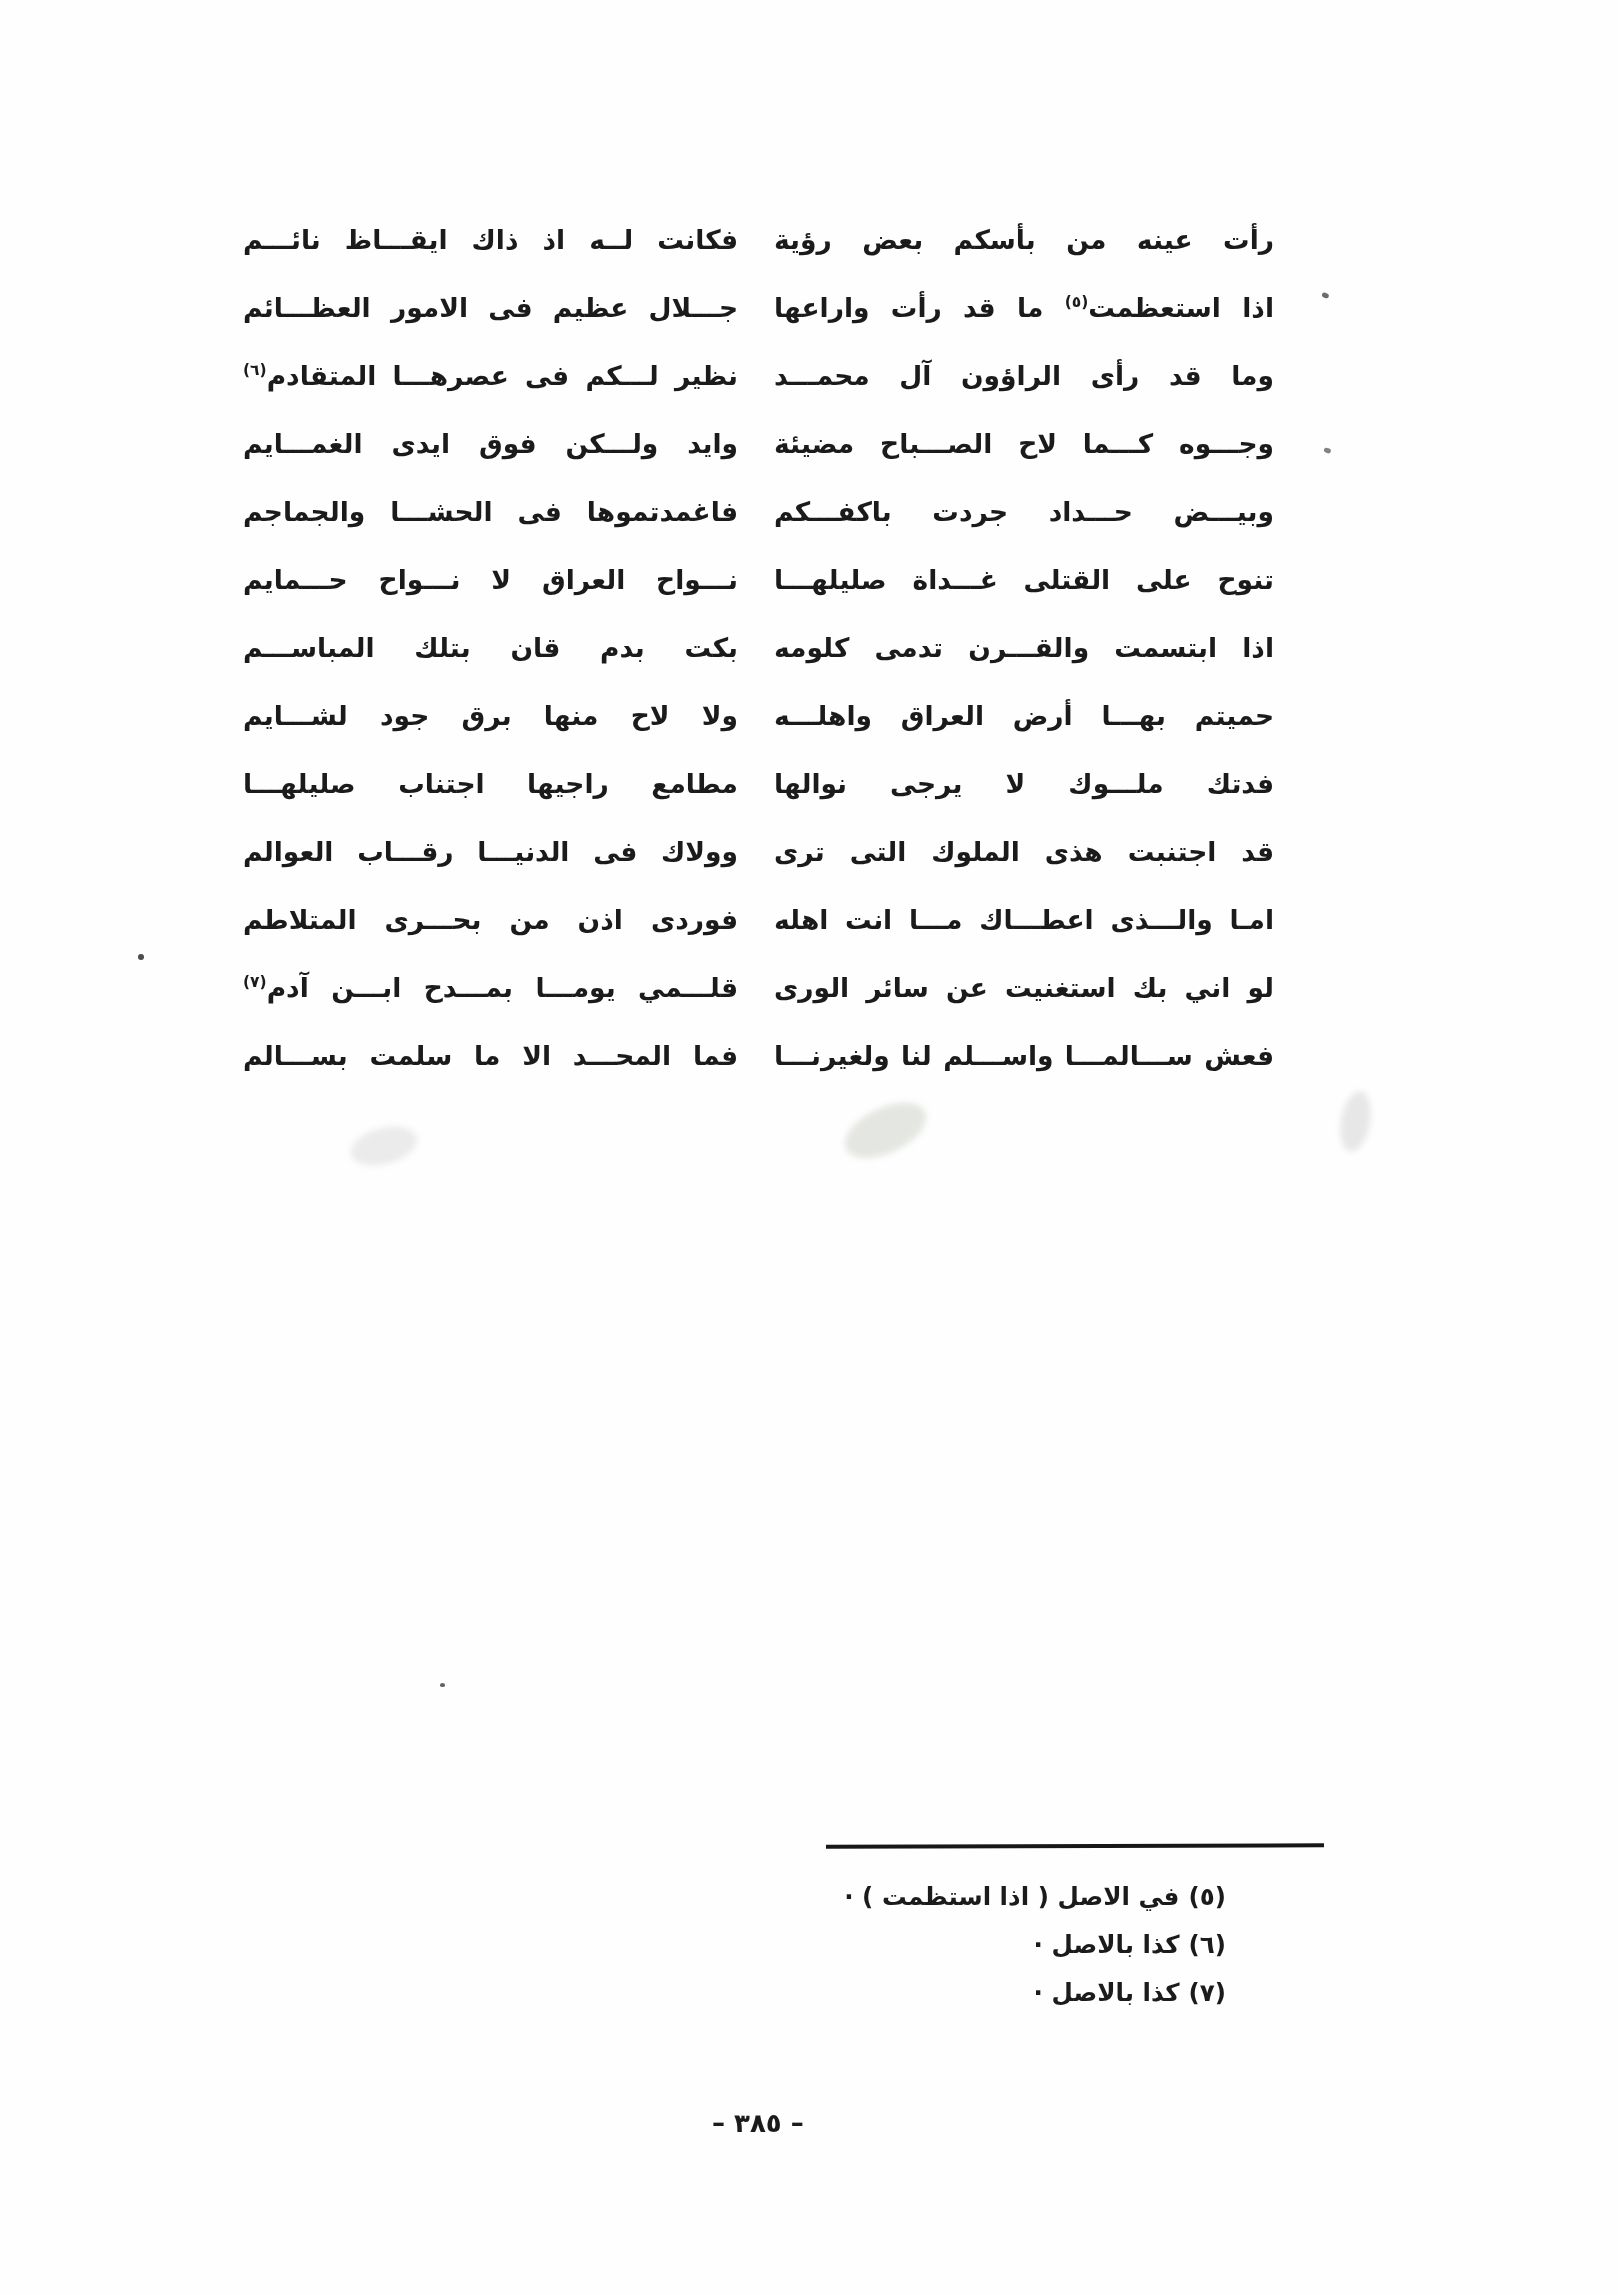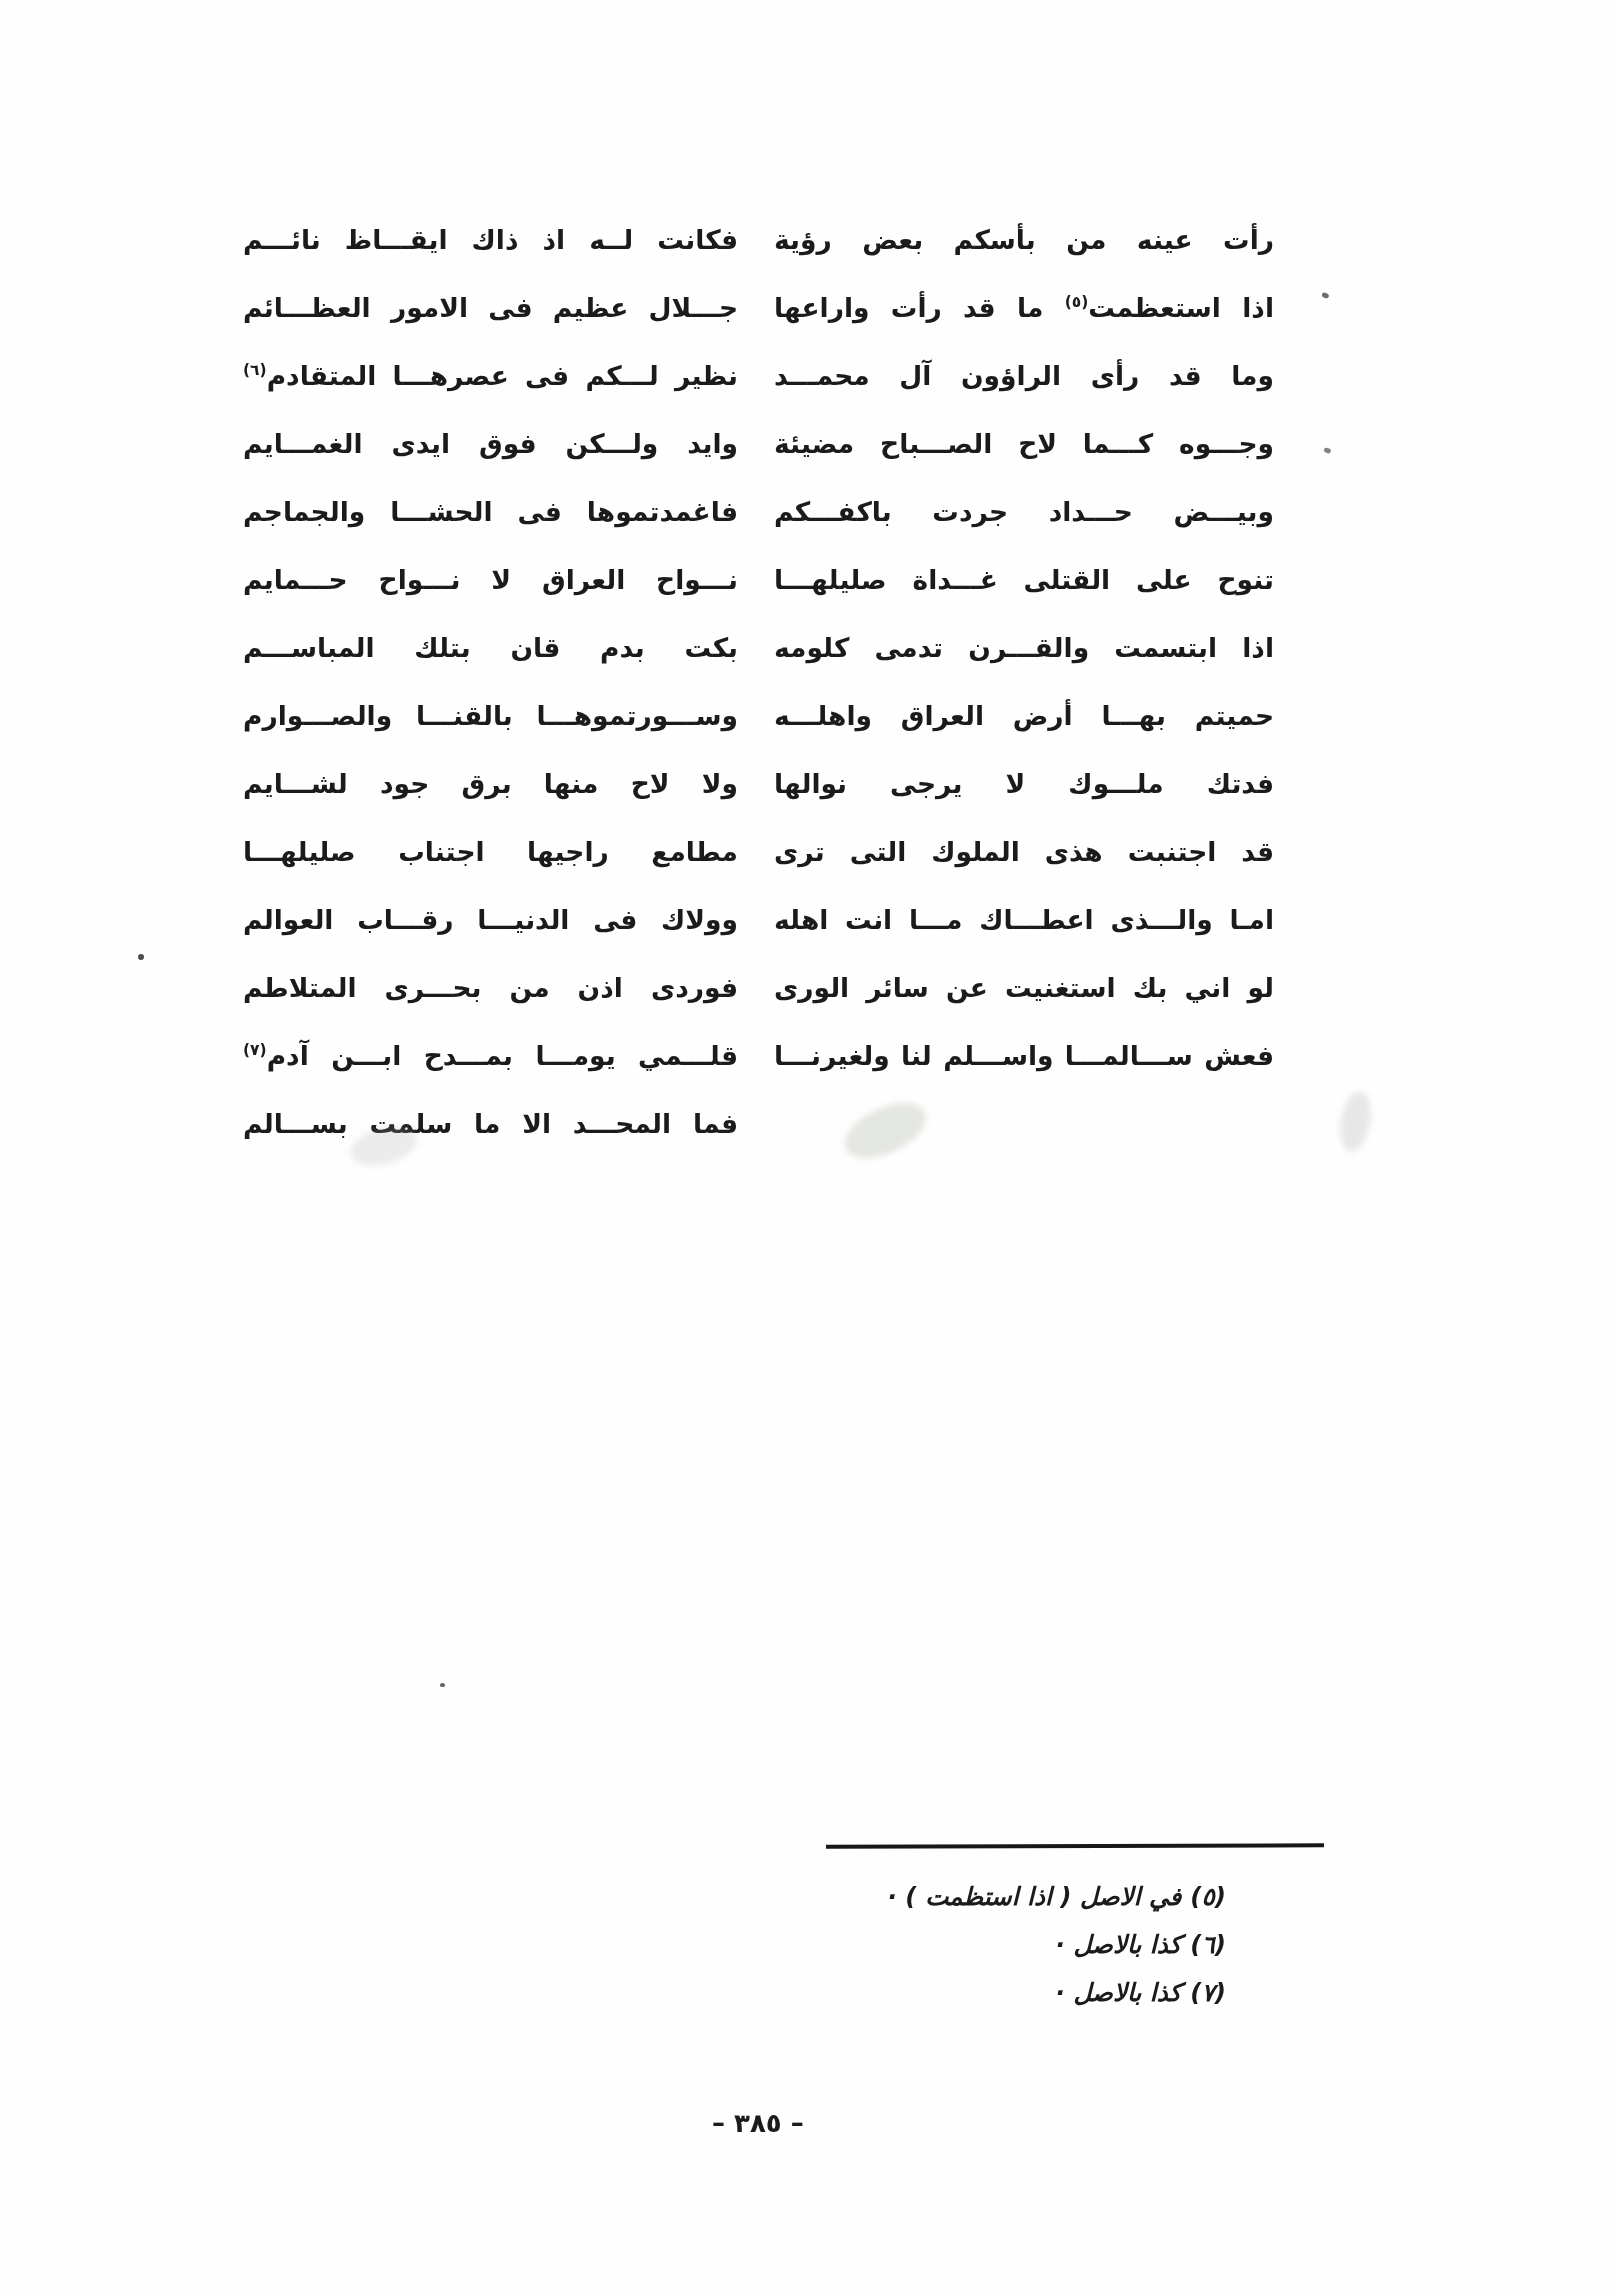--- a/index.html
+++ b/index.html
@@ -46,21 +46,20 @@
     background: #171717;
     transform: rotate(-0.15deg);
   }
   .footnotes {
     position: absolute;
     top: 1873px;
     right: 392px;
     width: 557px;
     direction: rtl;
     text-align: right;
-    font-style: italic;
   }
   .footnote-line {
     height: 48px;
     line-height: 48px;
     font-size: 24.6px;
     font-weight: 700;
     white-space: nowrap;
   }
   .footnote-line .fn-marker { margin-left: 9px; }
   
@@ -114,21 +113,20 @@
       <div class="hemistich">فعش ســـالمـــا واســـلم لنا ولغيرنـــا</div>
     </div>
   <div class="poem-col ajuz-col">
       <div class="hemistich">فكانت لــه اذ ذاك ايقـــاظ نائـــم</div>
       <div class="hemistich">جـــلال عظيم فى الامور العظـــائم</div>
       <div class="hemistich">نظير لـــكم فى عصرهـــا المتقادم<span class="fnref">(٦)</span></div>
       <div class="hemistich">وايد ولـــكن فوق ايدى الغمـــايم</div>
       <div class="hemistich">فاغمدتموها فى الحشـــا والجماجم</div>
       <div class="hemistich">نـــواح العراق لا نـــواح حـــمايم</div>
       <div class="hemistich">بكت بدم قان بتلك المباســـم</div>
-      <div class="hemistich">وســـورتموهـــا بالقنـــا والصـــوارم</div>
       <div class="hemistich">ولا لاح منها برق جود لشـــايم</div>
       <div class="hemistich">مطامع راجيها اجتناب صليلهـــا</div>
       <div class="hemistich">وولاك فى الدنيـــا رقـــاب العوالم</div>
       <div class="hemistich">فوردى اذن من بحـــرى المتلاطم</div>
       <div class="hemistich">قلـــمي يومـــا بمـــدح ابـــن آدم<span class="fnref">(٧)</span></div>
       <div class="hemistich">فما المحـــد الا ما سلمت بســـالم</div>
     </div>
 
   <div class="footnote-rule"></div>
   <div class="footnotes">

